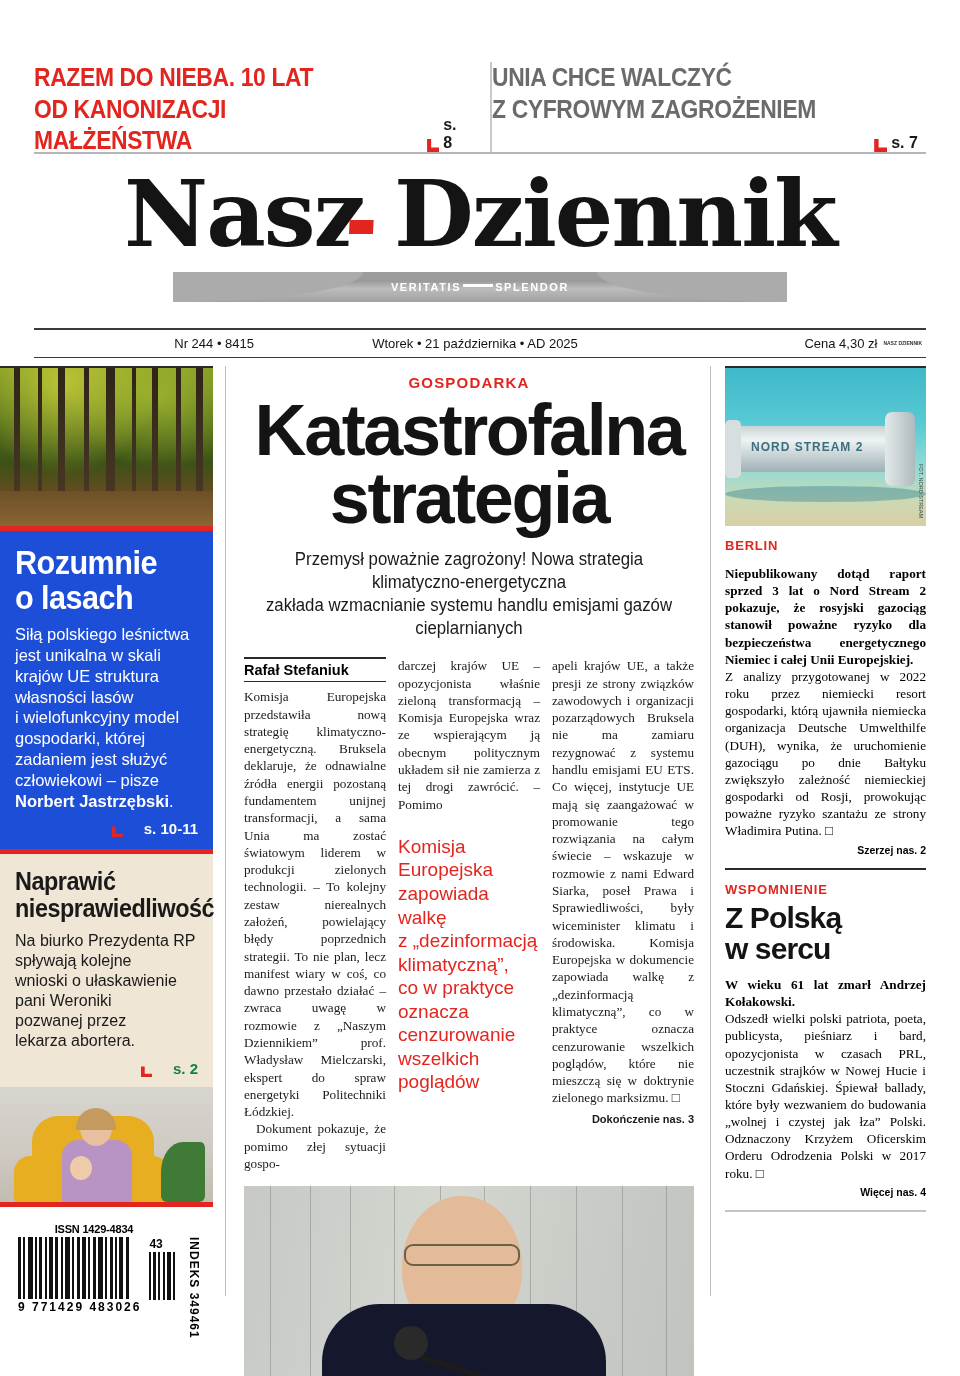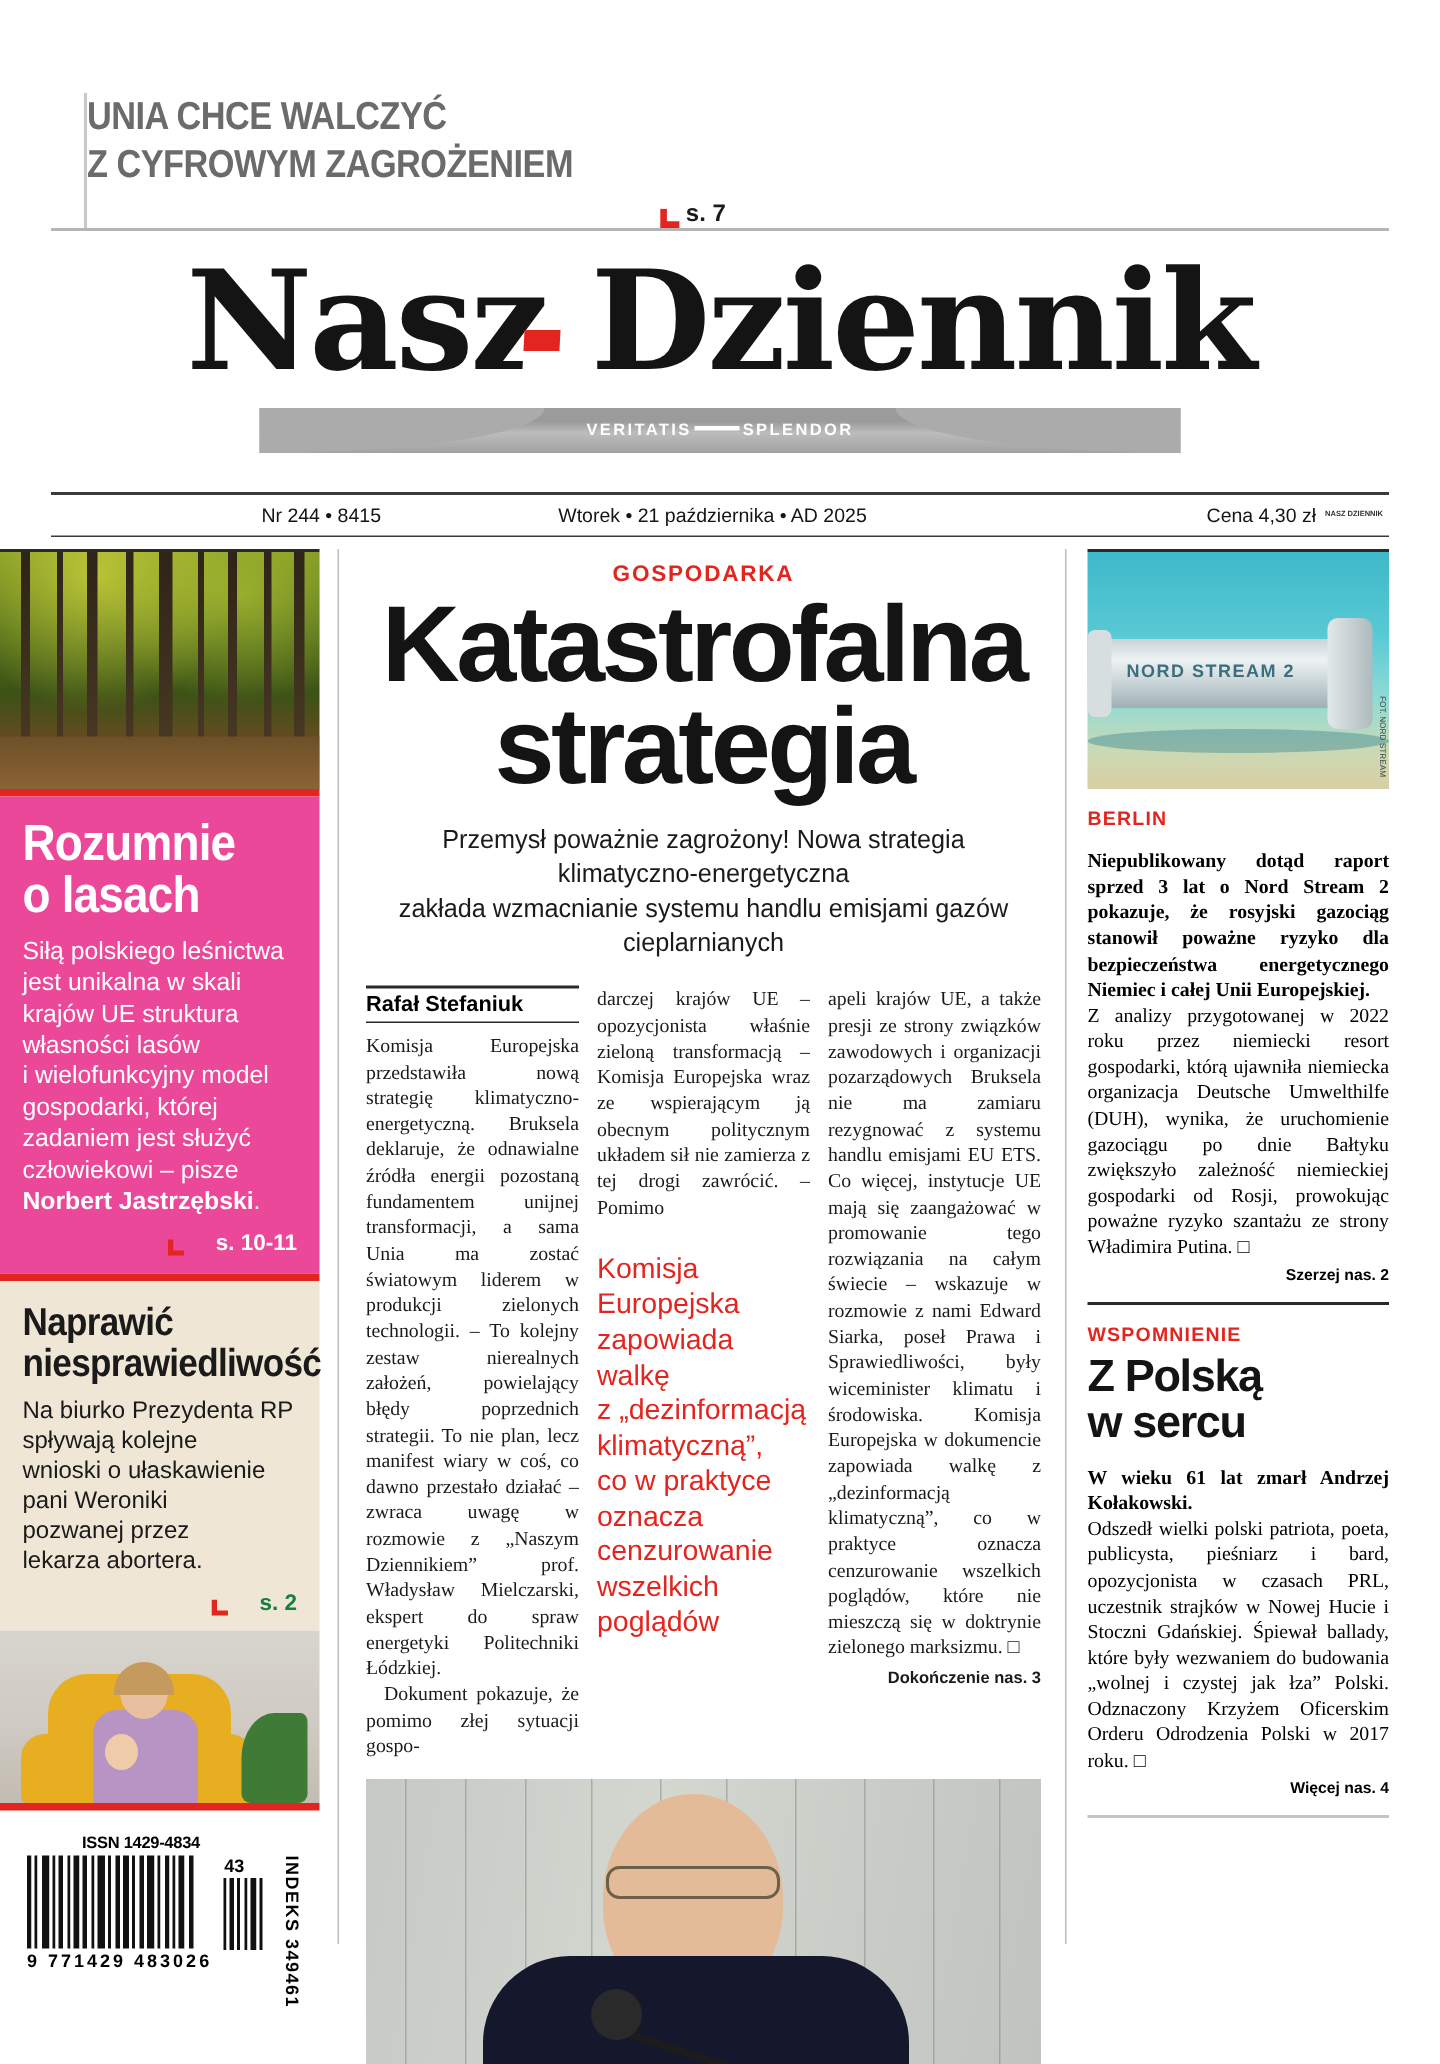--- a/index.html
+++ b/index.html
@@ -134,21 +134,21 @@
       radial-gradient(ellipse at 75% 18%, rgba(186,205,55,0.6) 0%, rgba(186,205,55,0) 40%),
       linear-gradient(to bottom, #7e9624 0%, #54701c 32%, #3c5216 60%, #6b4a22 82%, #7a5326 100%);
     position: relative; overflow: hidden;
     border-top: 2px solid #2a2a2a;
   }
   .trunk { position: absolute; top: 0; bottom: 12%; width: 5px; background: linear-gradient(to bottom, #2e2418, #4a3a24); }
   .leaf-floor { position:absolute; left:0; right:0; bottom:0; height:22%; background: linear-gradient(to bottom,#6e5027,#8a6434); }
   .red-rule { height: 5px; background: #e3251f; }
 
   .green-box {
-    background: #ec4899;
+    background: #1d4ed8;
     color: #ffffff;
     padding: 14px 15px 12px 15px;
     min-height: 282px;
   }
   .green-box h2 {
     font-family: "Liberation Sans", sans-serif;
     font-weight: bold; font-size: 34px; line-height: 1.02;
     letter-spacing: -0.6px;
     transform: scaleX(0.9); transform-origin: left;
     margin-bottom: 10px; white-space: pre-line;
@@ -320,20 +320,28 @@
     font-size: 13.2px; line-height: 1.3; text-align: justify;
   }
   .r-note { font-size: 10.5px; font-weight: bold; text-align: right; margin-top: 4px; }
   .r-divider { border-top: 2px solid #2a2a2a; margin-top: 12px; }
   .r-divider-thin { border-top: 2px solid #c4c4c4; margin-top: 12px; }
 </style>
 </head>
 <body>
 
 <div class="teaser-bar">
+  <div class="teaser left">
+    <div class="teaser-text red">RAZEM DO NIEBA. 10 LAT
+OD KANONIZACJI MAŁŻEŃSTWA</div>
+    <span class="page-ref">
+      <span class="corner-mark"></span>
+      <span class="page-ref-label">s. 8</span>
+    </span>
+  </div>
   <div class="teaser right">
     <div class="teaser-text gray">UNIA CHCE WALCZYĆ
 Z CYFROWYM ZAGROŻENIEM</div>
     <span class="page-ref">
       <span class="corner-mark"></span>
       <span class="page-ref-label">s. 7</span>
     </span>
   </div>
   <div class="teaser-rule"></div>
 </div>

